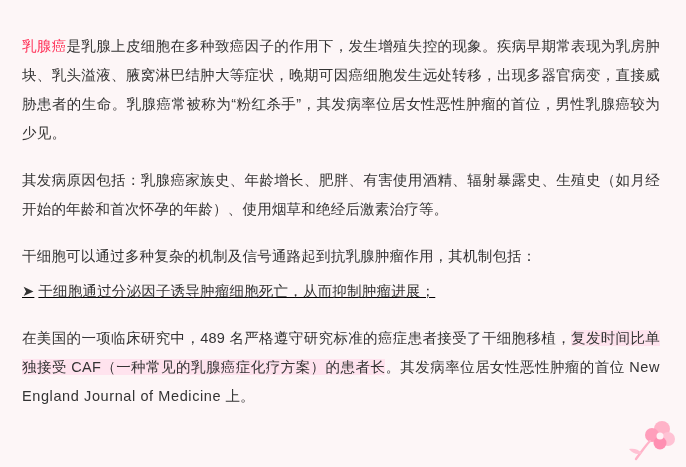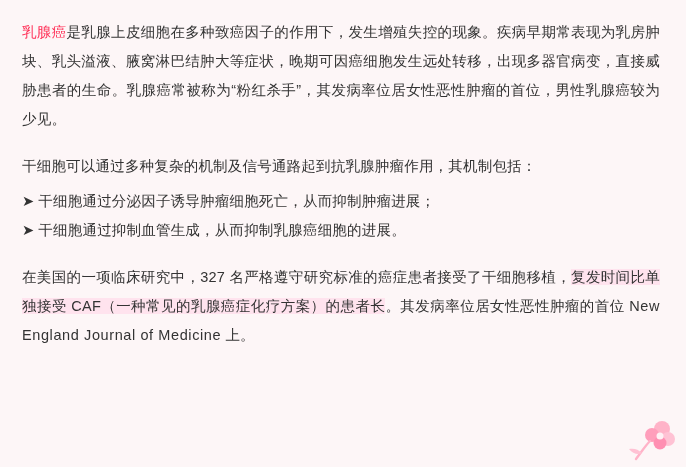--- a/index.html
+++ b/index.html
@@ -12,21 +12,21 @@
     background: #fdf6f7;
     font-family: "Liberation Sans", sans-serif;
     overflow: hidden;
     position: relative;
   }
   .page {
     position: relative;
     width: 686px;
     height: 467px;
     box-sizing: border-box;
-    padding: 18px 26px 10px 22px;
+    padding: 32px 26px 10px 22px;
     background: #fdf6f7;
   }
   .para {
     font-size: 14.5px;
     line-height: 29px;
     color: #333333;
     letter-spacing: 0.2px;
     margin: 0 0 18px 0;
     text-align: justify;
   }
@@ -37,20 +37,21 @@
   .bullet-line {
     font-size: 14.5px;
     line-height: 29px;
     color: #333333;
     letter-spacing: 0.2px;
     margin: 0;
     text-align: justify;
   }
   .bullets {
     margin: 0 12px 18px 0;
+    text-decoration: underline;
   }
   .arrow {
     color: #333333;
     margin-right: 4px;
   }
   .hl-red {
     color: #ff2d55;
   }
   .hl-pink-bg {
     background: #ffe3ee;
@@ -70,36 +71,36 @@
 </style>
 </head>
 <body>
 
 <div class="page">
 
   <p class="para">
     <span class="hl-red">乳腺癌</span><span>是乳腺上皮细胞在多种致癌因子的作用下，发生增殖失控的现象。疾病早期常表现为乳房肿块、乳头溢液、腋窝淋巴结肿大等症状，晚期可因癌细胞发生远处转移，出现多器官病变，直接威胁患者的生命。乳腺癌常被称为“粉红杀手”，其发病率位居女性恶性肿瘤的首位，男性乳腺癌较为少见。</span>
   </p>
 
+  <p class="para">
+    <span>其发病原因包括：乳腺癌家族史、年龄增长、肥胖、有害使用酒精、辐射暴露史、生殖史（如月经开始的年龄和首次怀孕的年龄）、使用烟草和绝经后激素治疗等。</span>
+  </p>
 
   <p class="para tight">
     <span>干细胞可以通过多种复杂的机制及信号通路起到抗乳腺肿瘤作用，其机制包括：</span>
   </p>
 
   <div class="bullets">
     <p class="bullet-line">
       <span class="arrow">➤</span><span>干细胞通过分泌因子诱导肿瘤细胞死亡，从而抑制肿瘤进展；</span>
     </p>
-    <p class="bullet-line">
-      <span class="arrow">➤</span><span>干细胞通过抑制血管生成，从而抑制乳腺癌细胞的进展。</span>
-    </p>
   </div>
 
   <p class="para">
-    <span>在美国的一项临床研究中，327 名严格遵守研究标准的癌症患者接受了干细胞移植，</span><span class="hl-pink-bg">复发时间比单独接受 CAF（一种常见的乳腺癌症化疗方案）的患者长</span><span>。其发病率位居女性恶性肿瘤的首位 </span><span class="journal">New England Journal of Medicine</span><span> 上。</span>
+    <span>在美国的一项临床研究中，489 名严格遵守研究标准的癌症患者接受了干细胞移植，</span><span class="hl-pink-bg">复发时间比单独接受 CAF（一种常见的乳腺癌症化疗方案）的患者长</span><span>。其发病率位居女性恶性肿瘤的首位 </span><span class="journal">New England Journal of Medicine</span><span> 上。</span>
   </p>
 
   <svg class="corner-flower" viewBox="0 0 62 46">
     <circle cx="46" cy="14" r="8" fill="#ffb3c8"></circle>
     <circle cx="36" cy="20" r="7" fill="#ff9ebb"></circle>
     <circle cx="52" cy="24" r="7" fill="#ffc2d4"></circle>
     <circle cx="44" cy="28" r="6.5" fill="#ff8fb2"></circle>
     <circle cx="44" cy="21" r="3.5" fill="#fff0f4"></circle>
     <path d="M20 44 C26 36 30 30 34 26" stroke="#ffb3c8" stroke-width="2.4" fill="none" stroke-linecap="round"></path>
     <path d="M26 38 C22 34 18 33 13 34 C17 39 22 40 26 38 Z" fill="#ffc2d4"></path>

